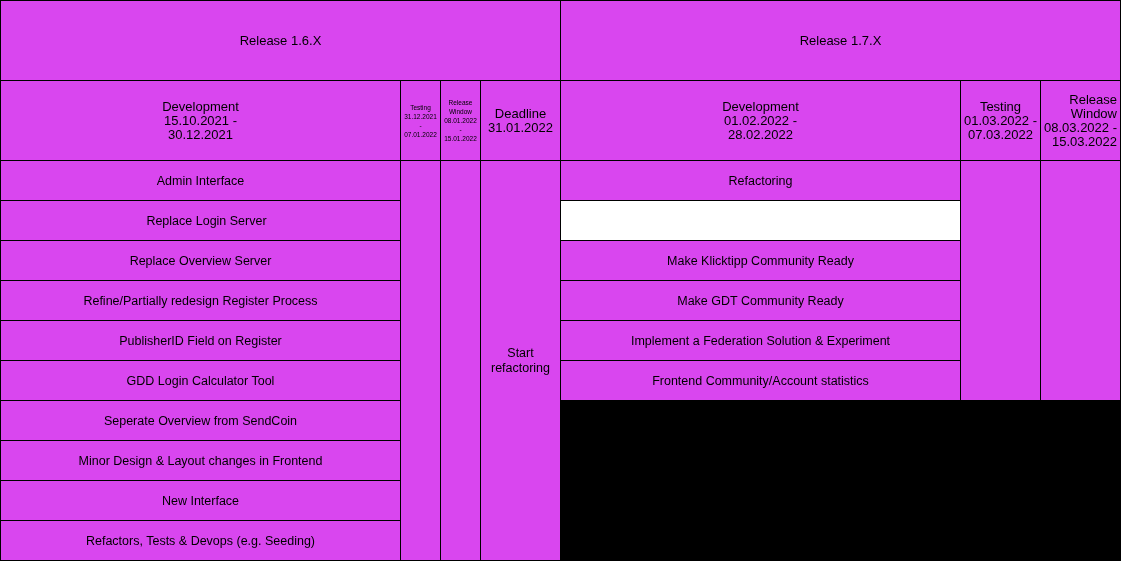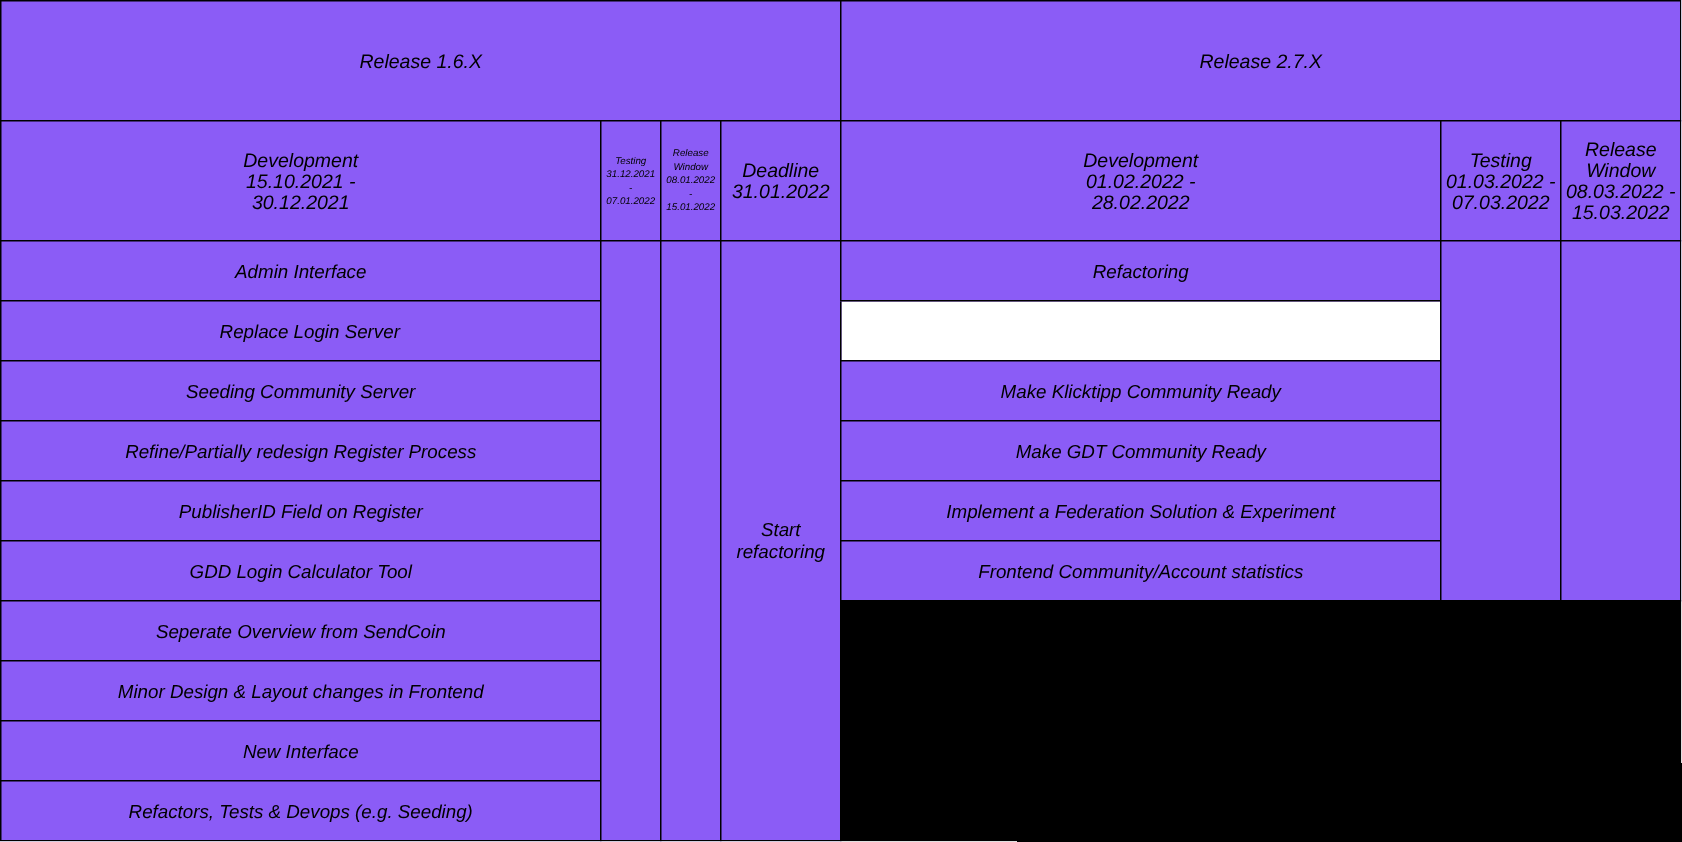--- a/index.html
+++ b/index.html
@@ -13,28 +13,27 @@
     height: 561px;
     background: #ffffff;
     font-family: "Liberation Sans", sans-serif;
     color: #000000;
     overflow: hidden;
   }
   .cell {
     position: absolute;
     box-sizing: border-box;
     border: 1px solid #000000;
-    background: #8b5cf6;
+    background: #d946ef;
     display: flex;
     align-items: center;
     justify-content: center;
     text-align: center;
     white-space: pre-line;
     overflow: hidden;
-    font-style: italic;
   }
   .section-title {
     font-size: 13px;
   }
   .col-header {
     font-size: 13px;
     line-height: 14px;
   }
   .col-header.small {
     font-size: 6.5px;
@@ -73,45 +72,45 @@
 Window
 08.01.2022
 -
 15.01.2022</div>
 
   <div class="cell col-header" style="left:480px; top:80px; width:81px; height:81px;">Deadline
 31.01.2022</div>
 
   <div class="cell task-cell" style="left:0px; top:160px; width:401px; height:41px;">Admin Interface</div>
   <div class="cell task-cell" style="left:0px; top:200px; width:413px; height:41px;">Replace Login Server</div>
-  <div class="cell task-cell" style="left:0px; top:240px; width:401px; height:41px;">Seeding Community Server</div>
+  <div class="cell task-cell" style="left:0px; top:240px; width:401px; height:41px;">Replace Overview Server</div>
   <div class="cell task-cell" style="left:0px; top:280px; width:401px; height:41px;">Refine/Partially redesign Register Process</div>
   <div class="cell task-cell" style="left:0px; top:320px; width:401px; height:41px;">PublisherID Field on Register</div>
   <div class="cell task-cell" style="left:0px; top:360px; width:401px; height:41px;">GDD Login Calculator Tool</div>
   <div class="cell task-cell" style="left:0px; top:400px; width:401px; height:41px;">Seperate Overview from SendCoin</div>
   <div class="cell task-cell" style="left:0px; top:440px; width:401px; height:41px;">Minor Design &amp; Layout changes in Frontend</div>
   <div class="cell task-cell" style="left:0px; top:480px; width:401px; height:41px;">New Interface</div>
   <div class="cell task-cell" style="left:0px; top:520px; width:401px; height:41px;">Refactors, Tests &amp; Devops (e.g. Seeding)</div>
 
   <div class="cell" style="left:400px; top:160px; width:41px; height:401px;"></div>
   <div class="cell" style="left:440px; top:160px; width:41px; height:401px;"></div>
   <div class="cell note-cell" style="left:480px; top:160px; width:81px; height:401px;">Start
 refactoring</div>
 
-  <div class="cell section-title" style="left:560px; top:0px; width:561px; height:81px;">Release 2.7.X</div>
+  <div class="cell section-title" style="left:560px; top:0px; width:561px; height:81px;">Release 1.7.X</div>
 
   <div class="cell col-header" style="left:560px; top:80px; width:401px; height:81px;">Development
 01.02.2022 -
 28.02.2022</div>
 
   <div class="cell col-header" style="left:960px; top:80px; width:81px; height:81px;">Testing
 01.03.2022 -
 07.03.2022</div>
 
-  <div class="cell col-header" style="left:1040px; top:80px; width:81px; height:81px;">Release
+  <div class="cell col-header" style="left:1040px; top:80px; width:81px; height:81px;text-align:right;">Release
 Window
 08.03.2022 -
 15.03.2022</div>
 
   <div class="cell task-cell" style="left:560px; top:160px; width:401px; height:41px;">Refactoring</div>
   <div class="cell task-cell" style="left:560px; top:240px; width:401px; height:41px;">Make Klicktipp Community Ready</div>
   <div class="cell task-cell" style="left:560px; top:280px; width:401px; height:41px;">Make GDT Community Ready</div>
   <div class="cell task-cell" style="left:560px; top:320px; width:401px; height:41px;">Implement a Federation Solution &amp; Experiment</div>
   <div class="cell task-cell" style="left:560px; top:360px; width:401px; height:41px;">Frontend Community/Account statistics</div>
 

